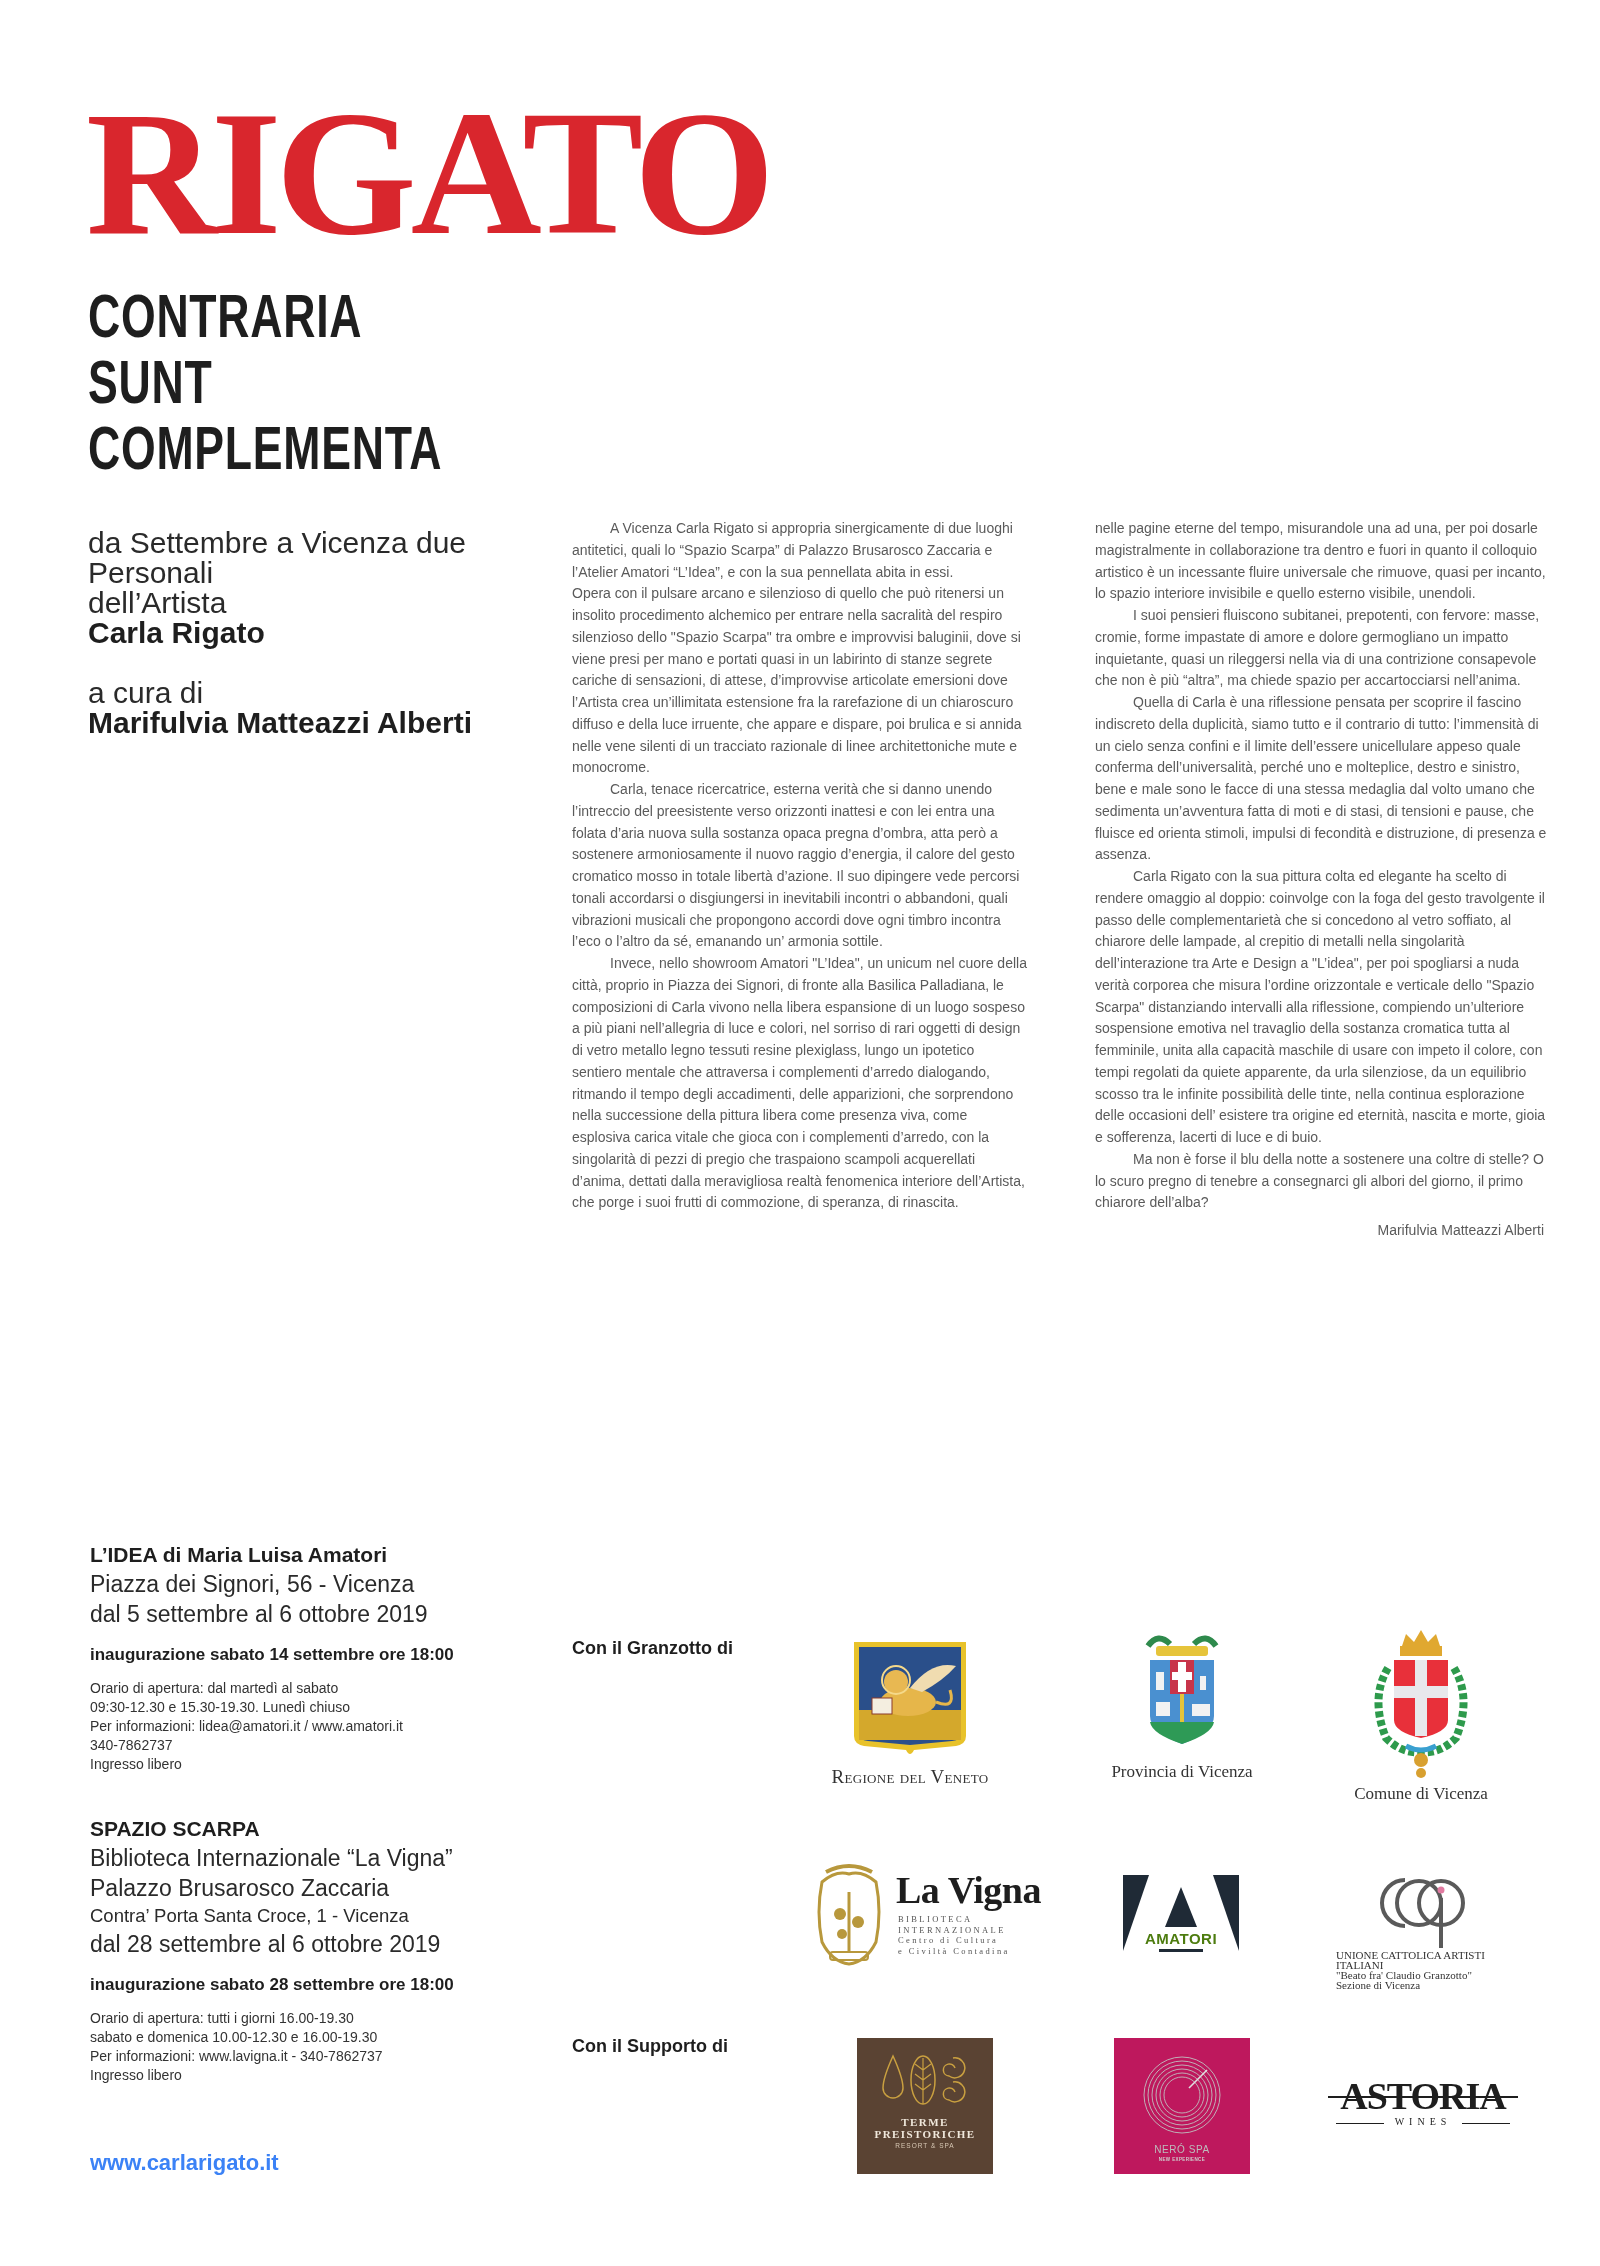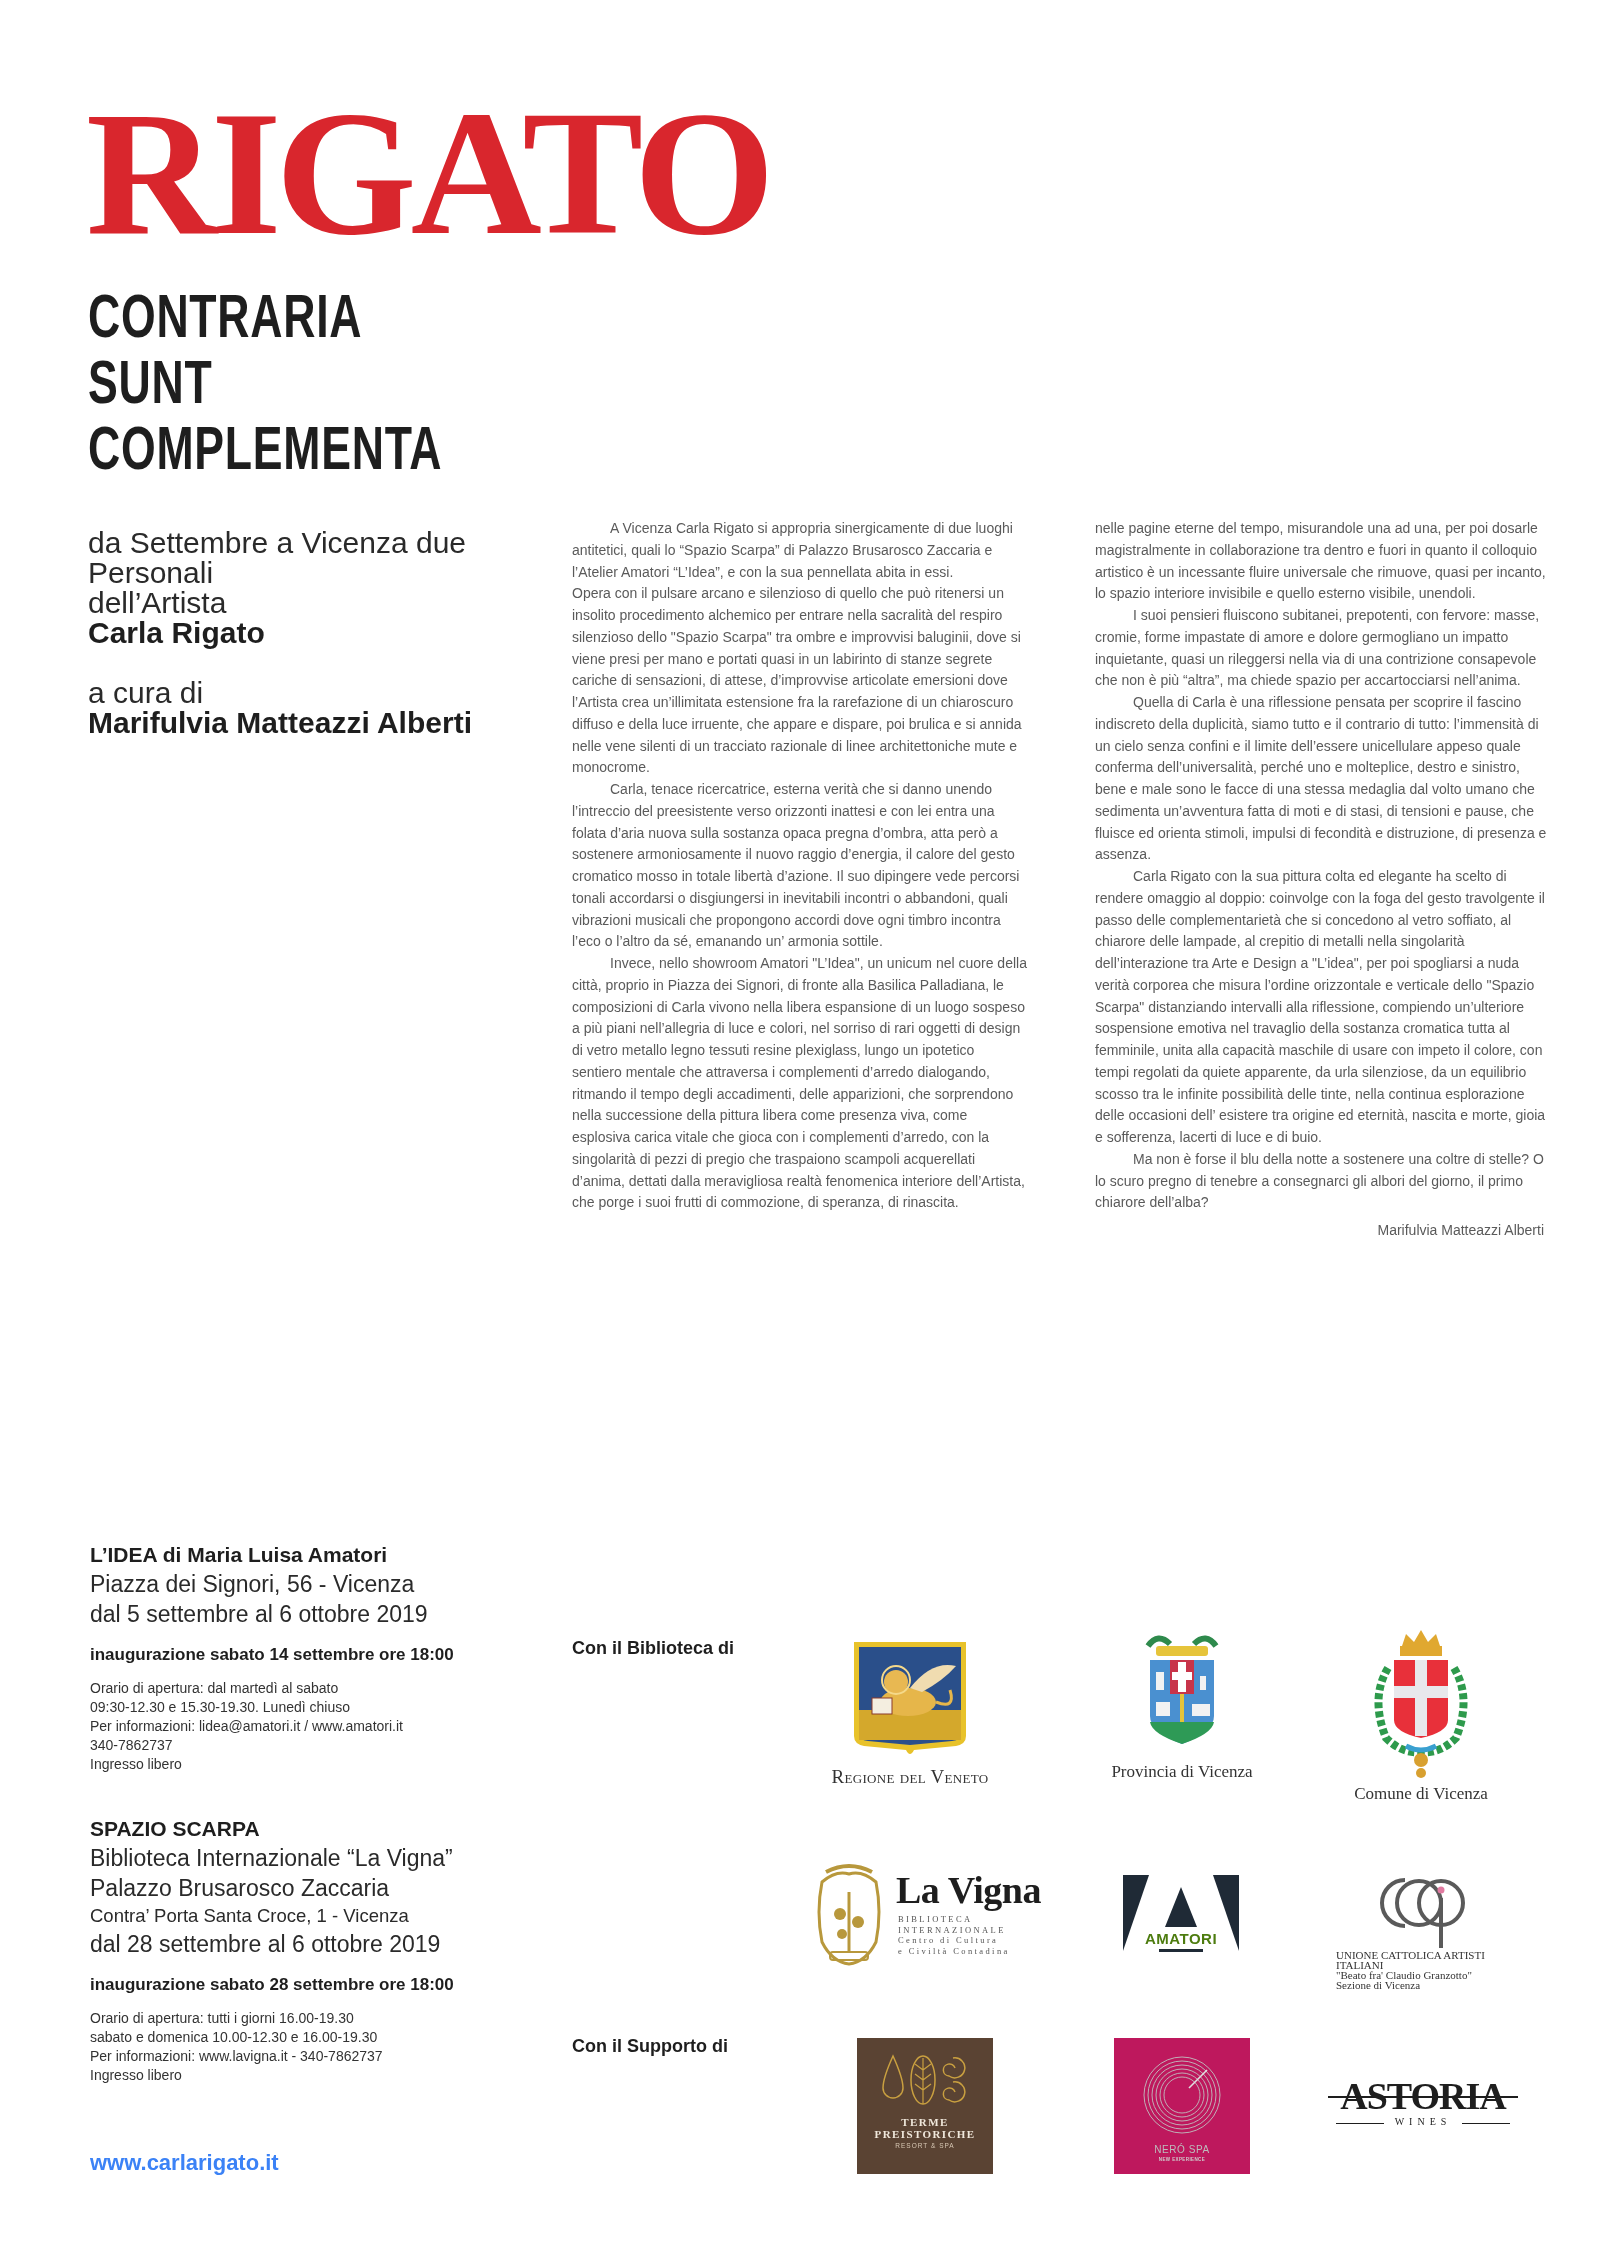--- a/index.html
+++ b/index.html
@@ -98,21 +98,21 @@
   <div class="small">
     <div>Orario di apertura: tutti i giorni 16.00-19.30</div>
     <div>sabato e domenica 10.00-12.30 e 16.00-19.30</div>
     <div>Per informazioni: www.lavigna.it - 340-7862737</div>
     <div>Ingresso libero</div>
   </div>
 </div>
 
 <div class="abs website">www.carlarigato.it</div>
 
-<div class="abs sec-label lbl-patro">Con il Biblioteca di</div>
+<div class="abs sec-label lbl-patro">Con il Granzotto di</div>
 <div class="abs sec-label lbl-supp">Con il Supporto di</div>
 
 <div class="logo" style="left:810px; top:1640px; width:200px;">
   <svg width="116" height="120" viewBox="0 0 116 120">
     <path d="M2 2 H114 V96 Q114 104 104 106 L62 110 Q58 118 54 110 L12 106 Q2 104 2 96 Z" fill="#e8c22a"></path>
     <path d="M7 7 H109 V94 Q109 100 100 101 L58 105 L16 101 Q7 100 7 94 Z" fill="#2a4f8a"></path>
     <rect x="7" y="70" width="102" height="30" fill="#d4a82c"></rect>
     <ellipse cx="56" cy="62" rx="28" ry="14" fill="#e6b64a"></ellipse>
     <circle cx="44" cy="42" r="12" fill="#e8b852"></circle>
     <circle cx="44" cy="40" r="14" fill="none" stroke="#f5d98a" stroke-width="2"></circle>

